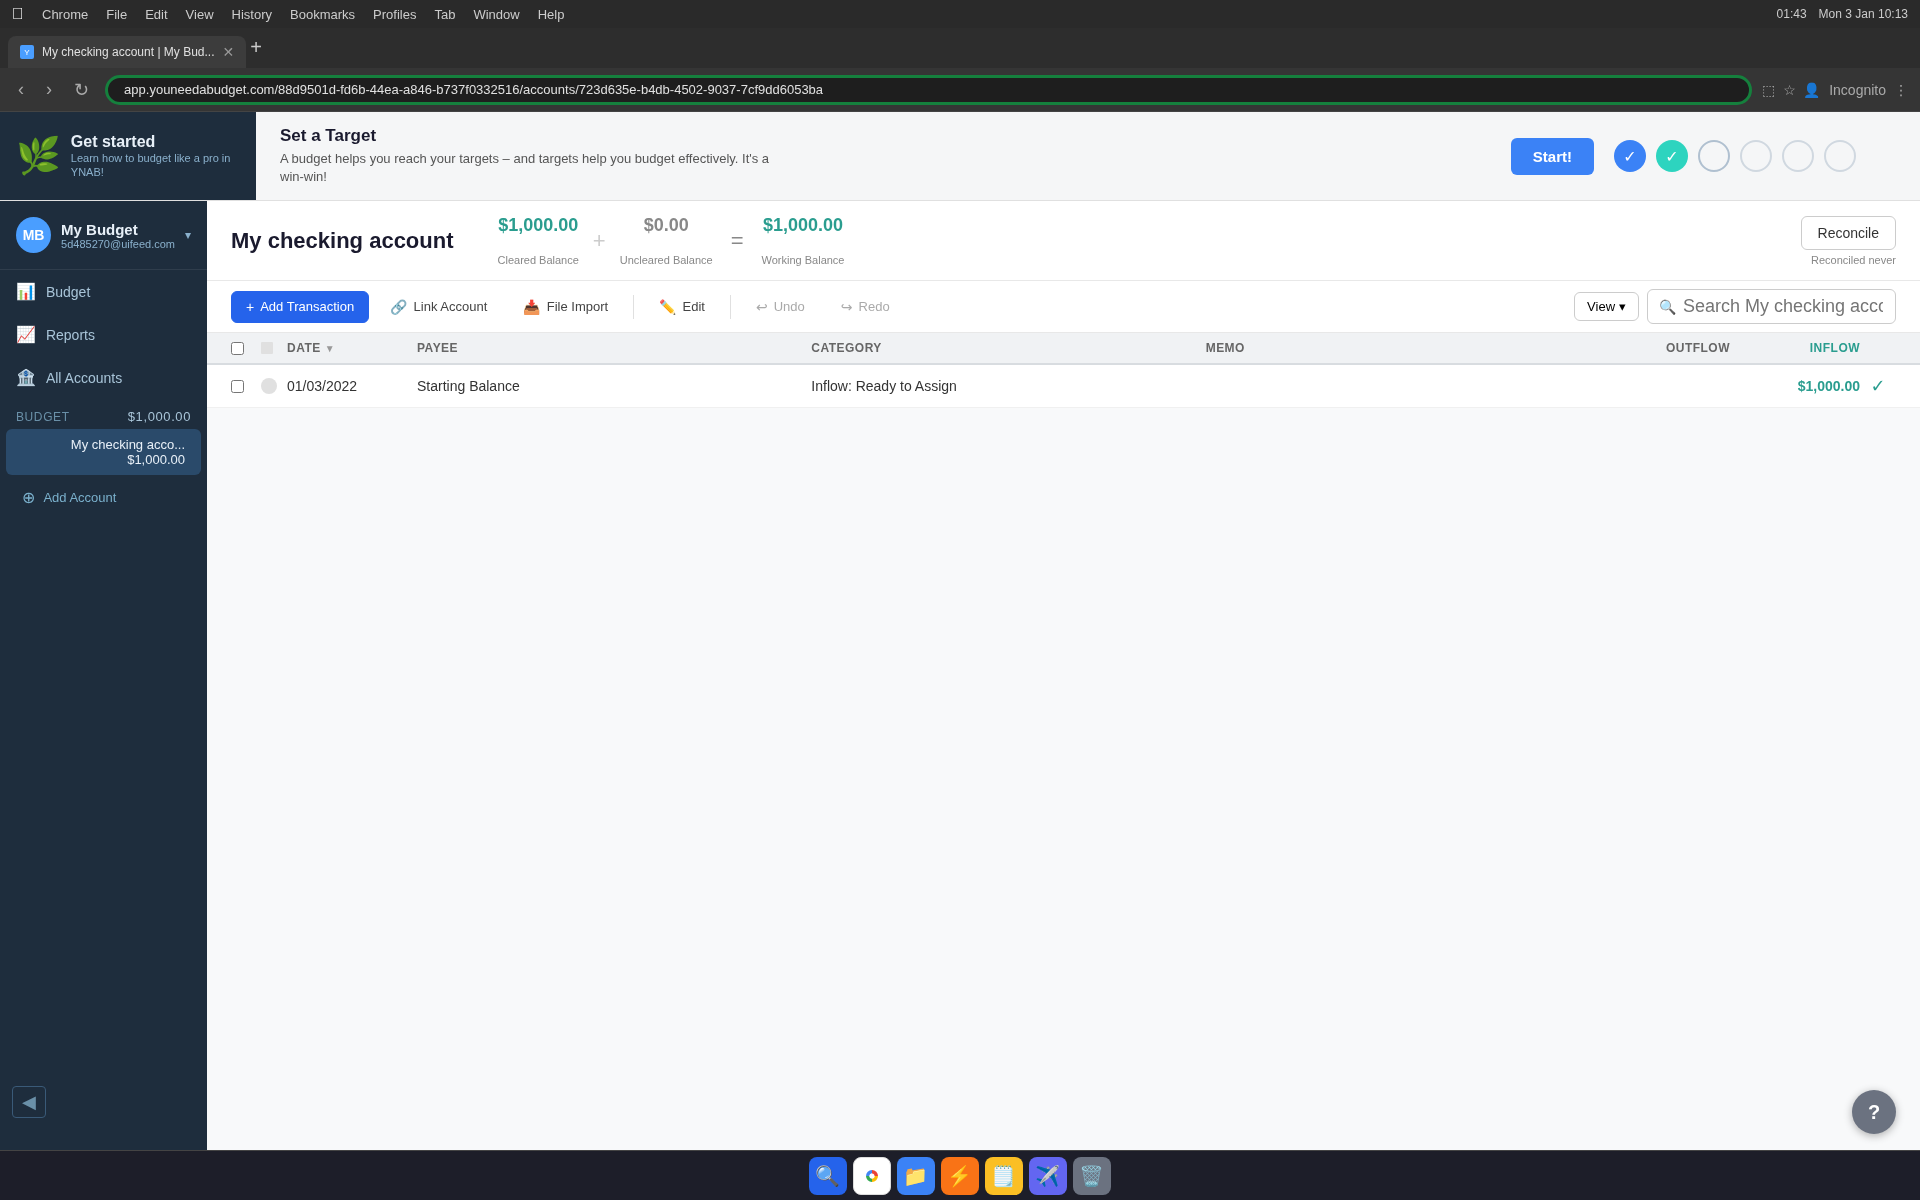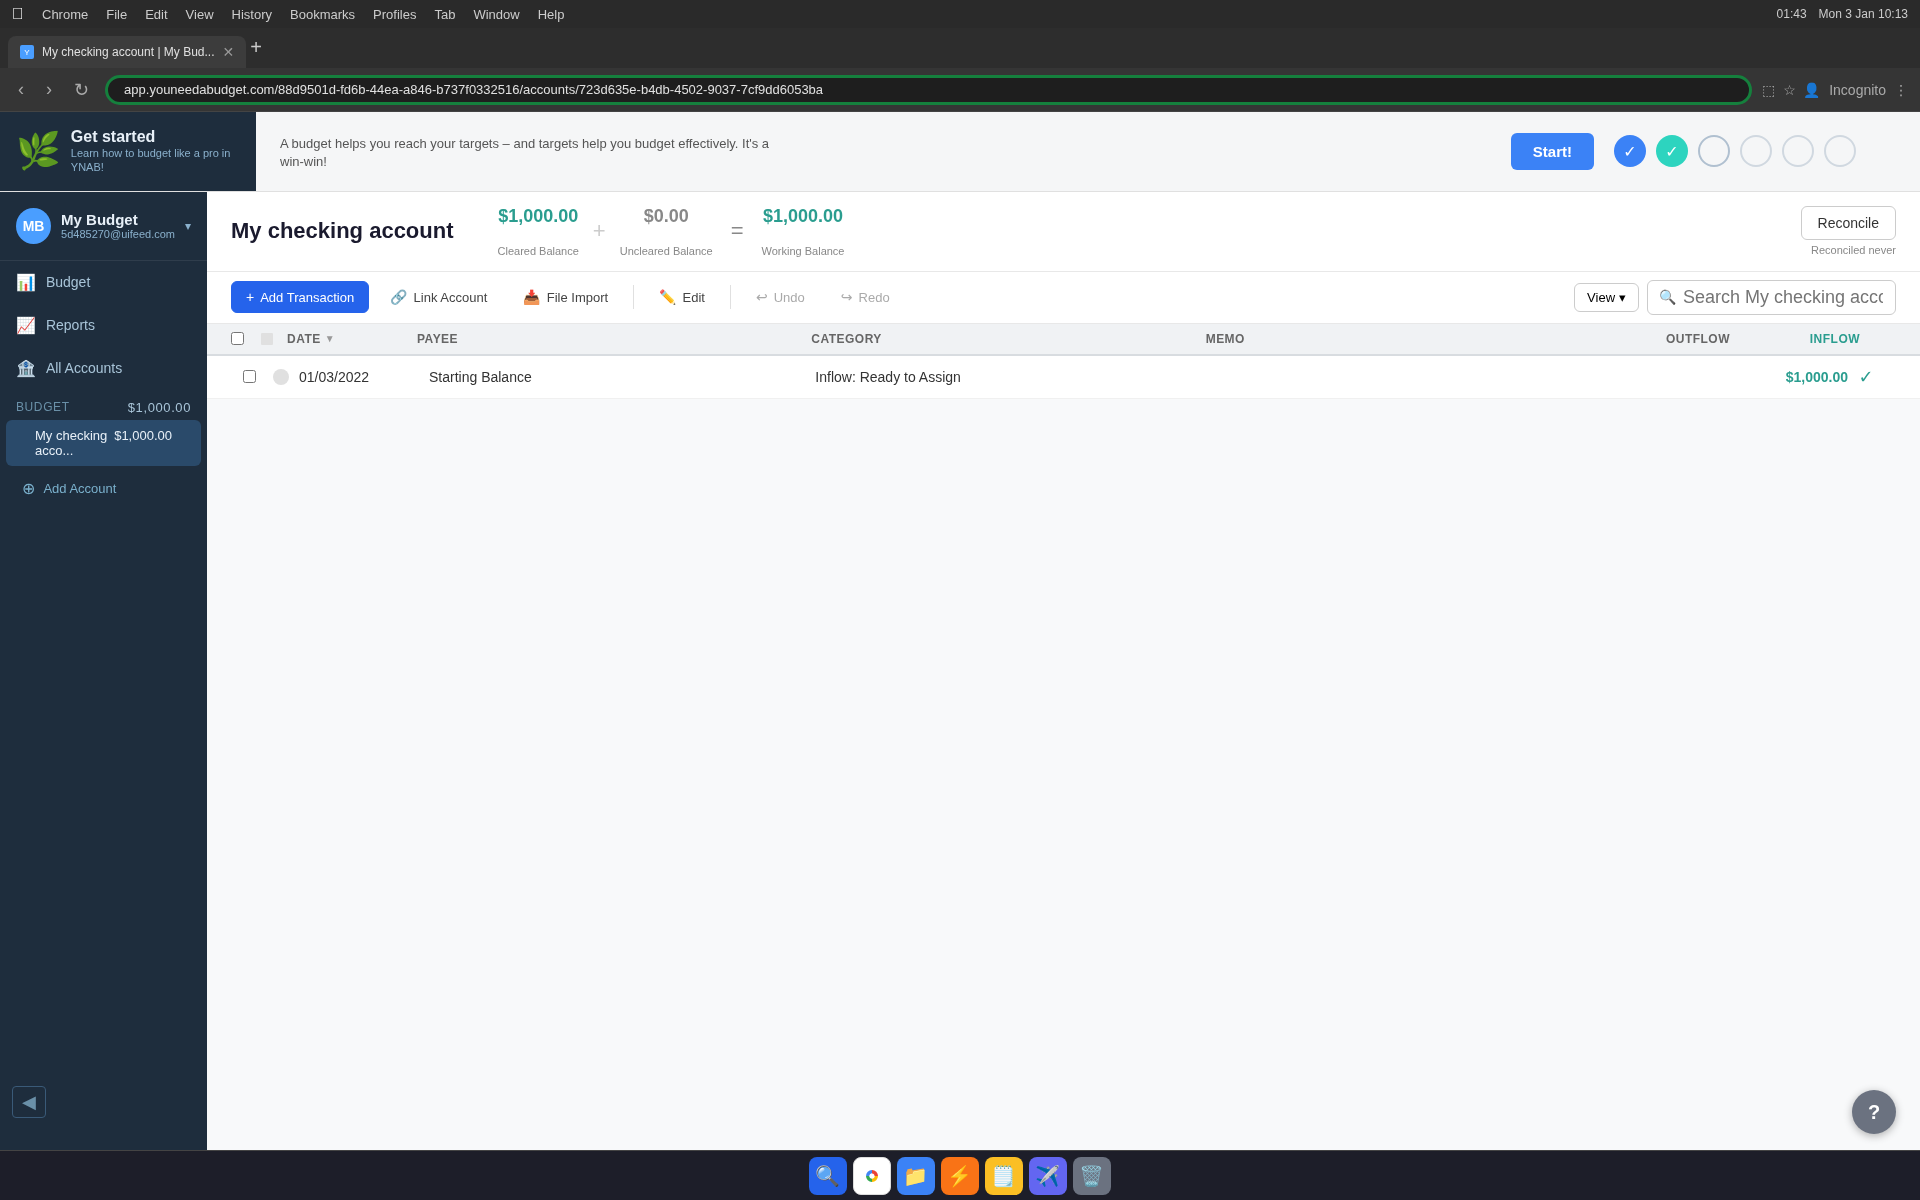--- a/index.html
+++ b/index.html
@@ -158,27 +158,28 @@
       padding: 10px 16px 4px;
       font-size: 12px;
       color: #6a90a8;
       text-transform: uppercase;
       letter-spacing: 0.05em;
     }
     .sidebar-section-amount { margin-left: auto; font-size: 13px; color: #a8c4d8; }
 
     .sidebar-account-item {
       display: flex;
-      align-items: flex-start;
-      padding: 8px 29px;
+      align-items: flex-end;
+      padding: 8px 16px;
       font-size: 13px;
       color: #a8c4d8;
       cursor: pointer;
       border-radius: 6px;
       margin: 1px 6px;
+      flex-direction: column;
     }
     .sidebar-account-item.active {
       background: #2a4a6a;
       color: #e8f0f8;
     }
     .account-name { flex: 1; }
     .account-amount { font-size: 13px; }
 
     .add-account-btn {
       display: flex;
@@ -332,21 +333,21 @@
       font-weight: 600;
       color: #666;
       text-transform: uppercase;
       letter-spacing: 0.04em;
       position: sticky;
       top: 0;
     }
     .table-row {
       display: grid;
       grid-template-columns: 30px 26px 130px 1fr 1fr 1fr 130px 130px 36px;
-      padding: 10px 36px;
+      padding: 10px 24px;
       border-bottom: 1px solid #f0f0f0;
       font-size: 14px;
       color: #333;
       align-items: center;
       background: white;
     }
     .col-checkbox { display: flex; align-items: center; }
     .col-flag { display: flex; align-items: center; }
     .col-date { }
     .col-payee { }
@@ -475,20 +476,21 @@
 
       <div style="font-size:36px; color:#6ab0d8;">🌿</div>
       <div>
         <div style="font-size:16px; font-weight:700; color:#e8f0f8;">Get started</div>
         <div style="font-size:11px; color:#8ab0cc; line-height:1.3;">Learn how to budget like a pro in YNAB!</div>
       </div>
     </div>
 
     <div style="flex:1; background:#f5f6f7; display:flex; align-items:center; padding:14px 24px; gap:20px;">
       <div style="flex:1;">
+        <div style="font-size:17px; font-weight:700; color:#1a1a2e;">Set a Target</div>
         <div style="font-size:13px; color:#555; margin-top:4px; line-height:1.4; max-width:500px;">A budget helps you reach your targets – and targets help you budget effectively. It's a win-win!</div>
       </div>
       <button class="start-btn">Start!</button>
       <div style="display:flex; align-items:center; gap:10px; margin-left:auto; padding-right: 40px;">
         <div class="circle-check filled-blue">✓</div>
         <div class="circle-check filled-teal">✓</div>
         <div class="circle-check empty" style="border:2px solid #b0c0d0;"></div>
         <div class="circle-check empty" style="border:2px solid #d0d8e0;"></div>
         <div class="circle-check empty" style="border:2px solid #d0d8e0;"></div>
         <div class="circle-check empty" style="border:2px solid #d0d8e0;"></div>

